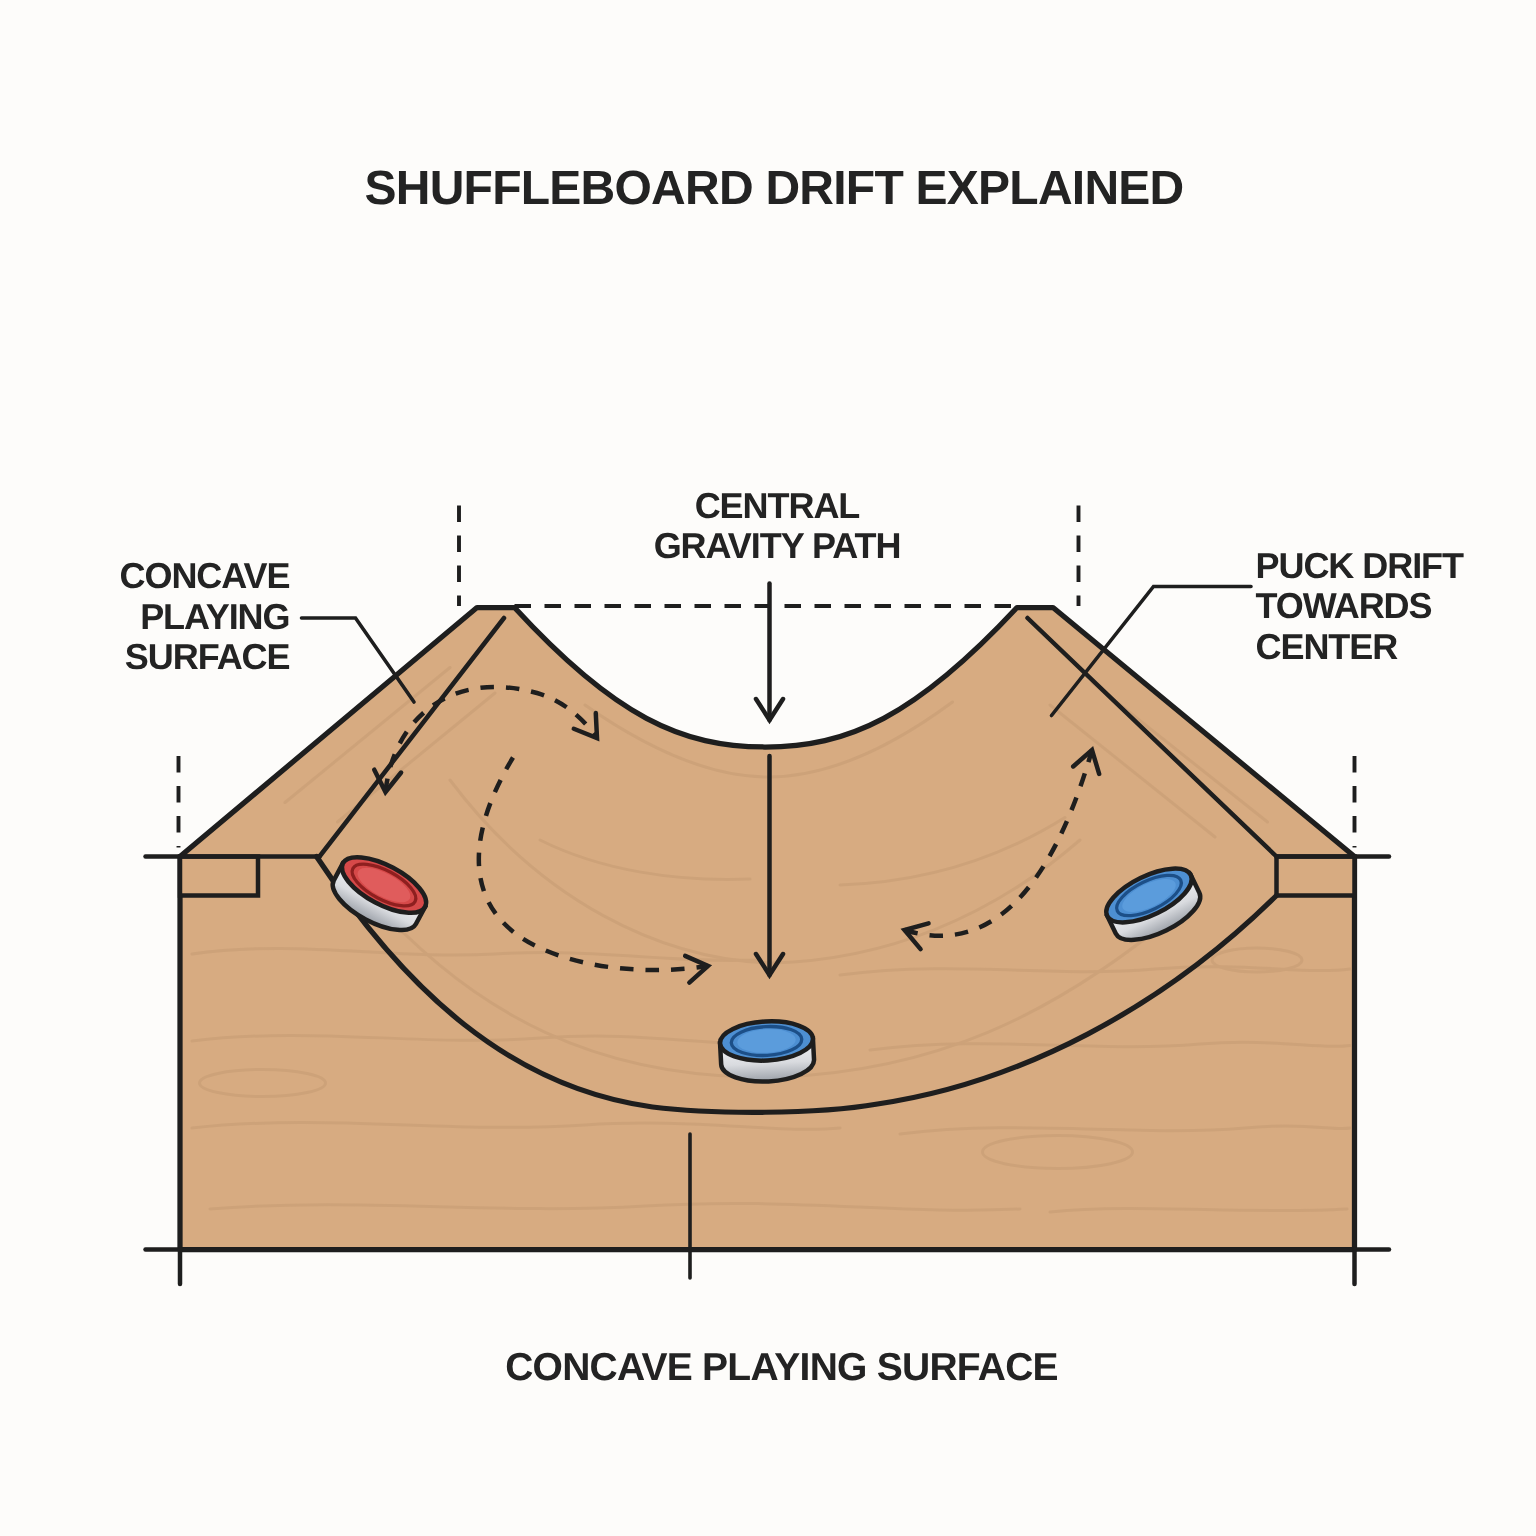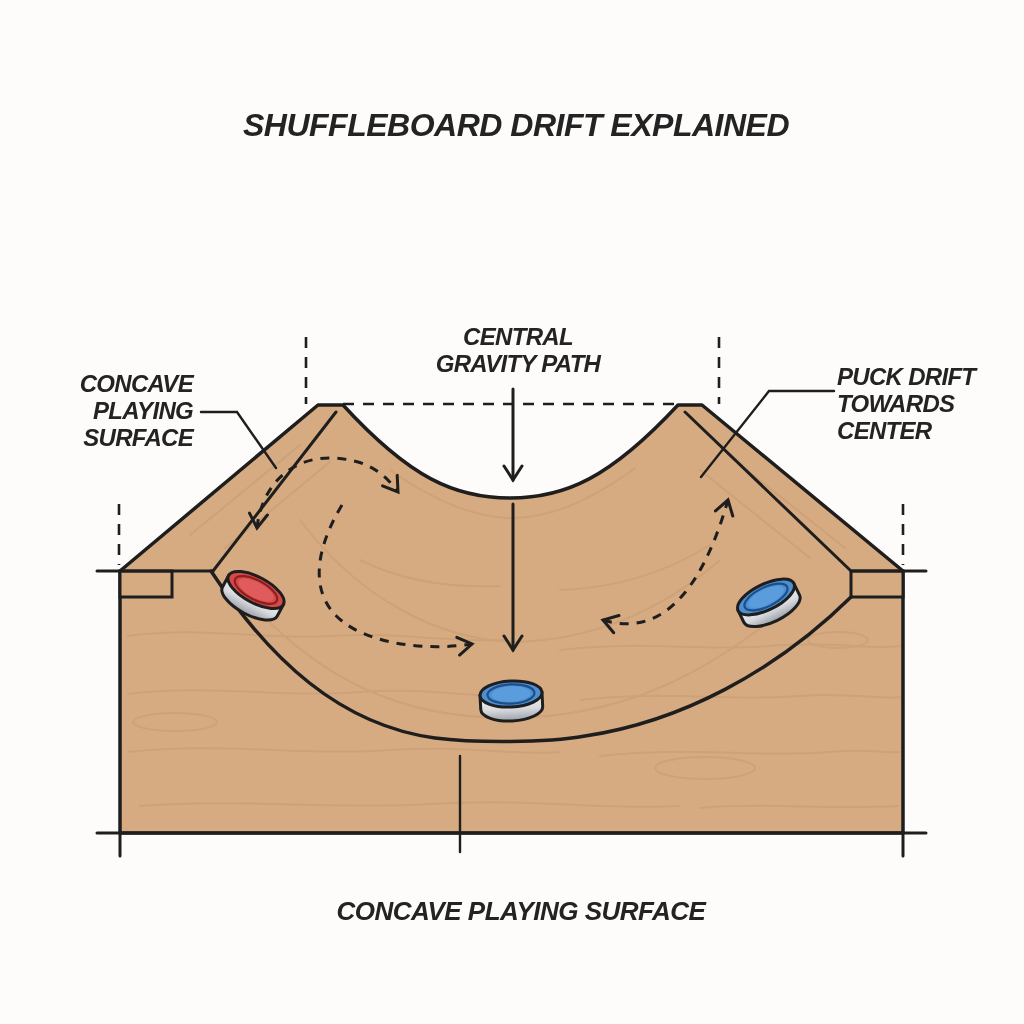--- a/index.html
+++ b/index.html
@@ -1,20 +1,19 @@
 <!DOCTYPE html>
 <html><head>
 <meta charset="utf-8">
 <style>
   html,body{margin:0;padding:0;background:#ffffff;}
   #stage{
     position:relative;width:1024px;height:1024px;
     background:#fdfcfa;overflow:hidden;
     font-family:"Liberation Sans","DejaVu Sans",sans-serif;
-    font-style:italic;
   }
   svg{display:block;}
   text{
     font-family:"Liberation Sans","DejaVu Sans",sans-serif;
     font-weight:700;fill:#232323;
   }
   .title-text{font-size:32px;letter-spacing:-.5px;}
   .label-text{font-size:24px;letter-spacing:-.7px;}
   .label-text-lg{font-size:26px;letter-spacing:-.5px;}
   .stroke-main{stroke:#1e1e1e;stroke-width:3.5;fill:none;stroke-linecap:round;stroke-linejoin:round;}

